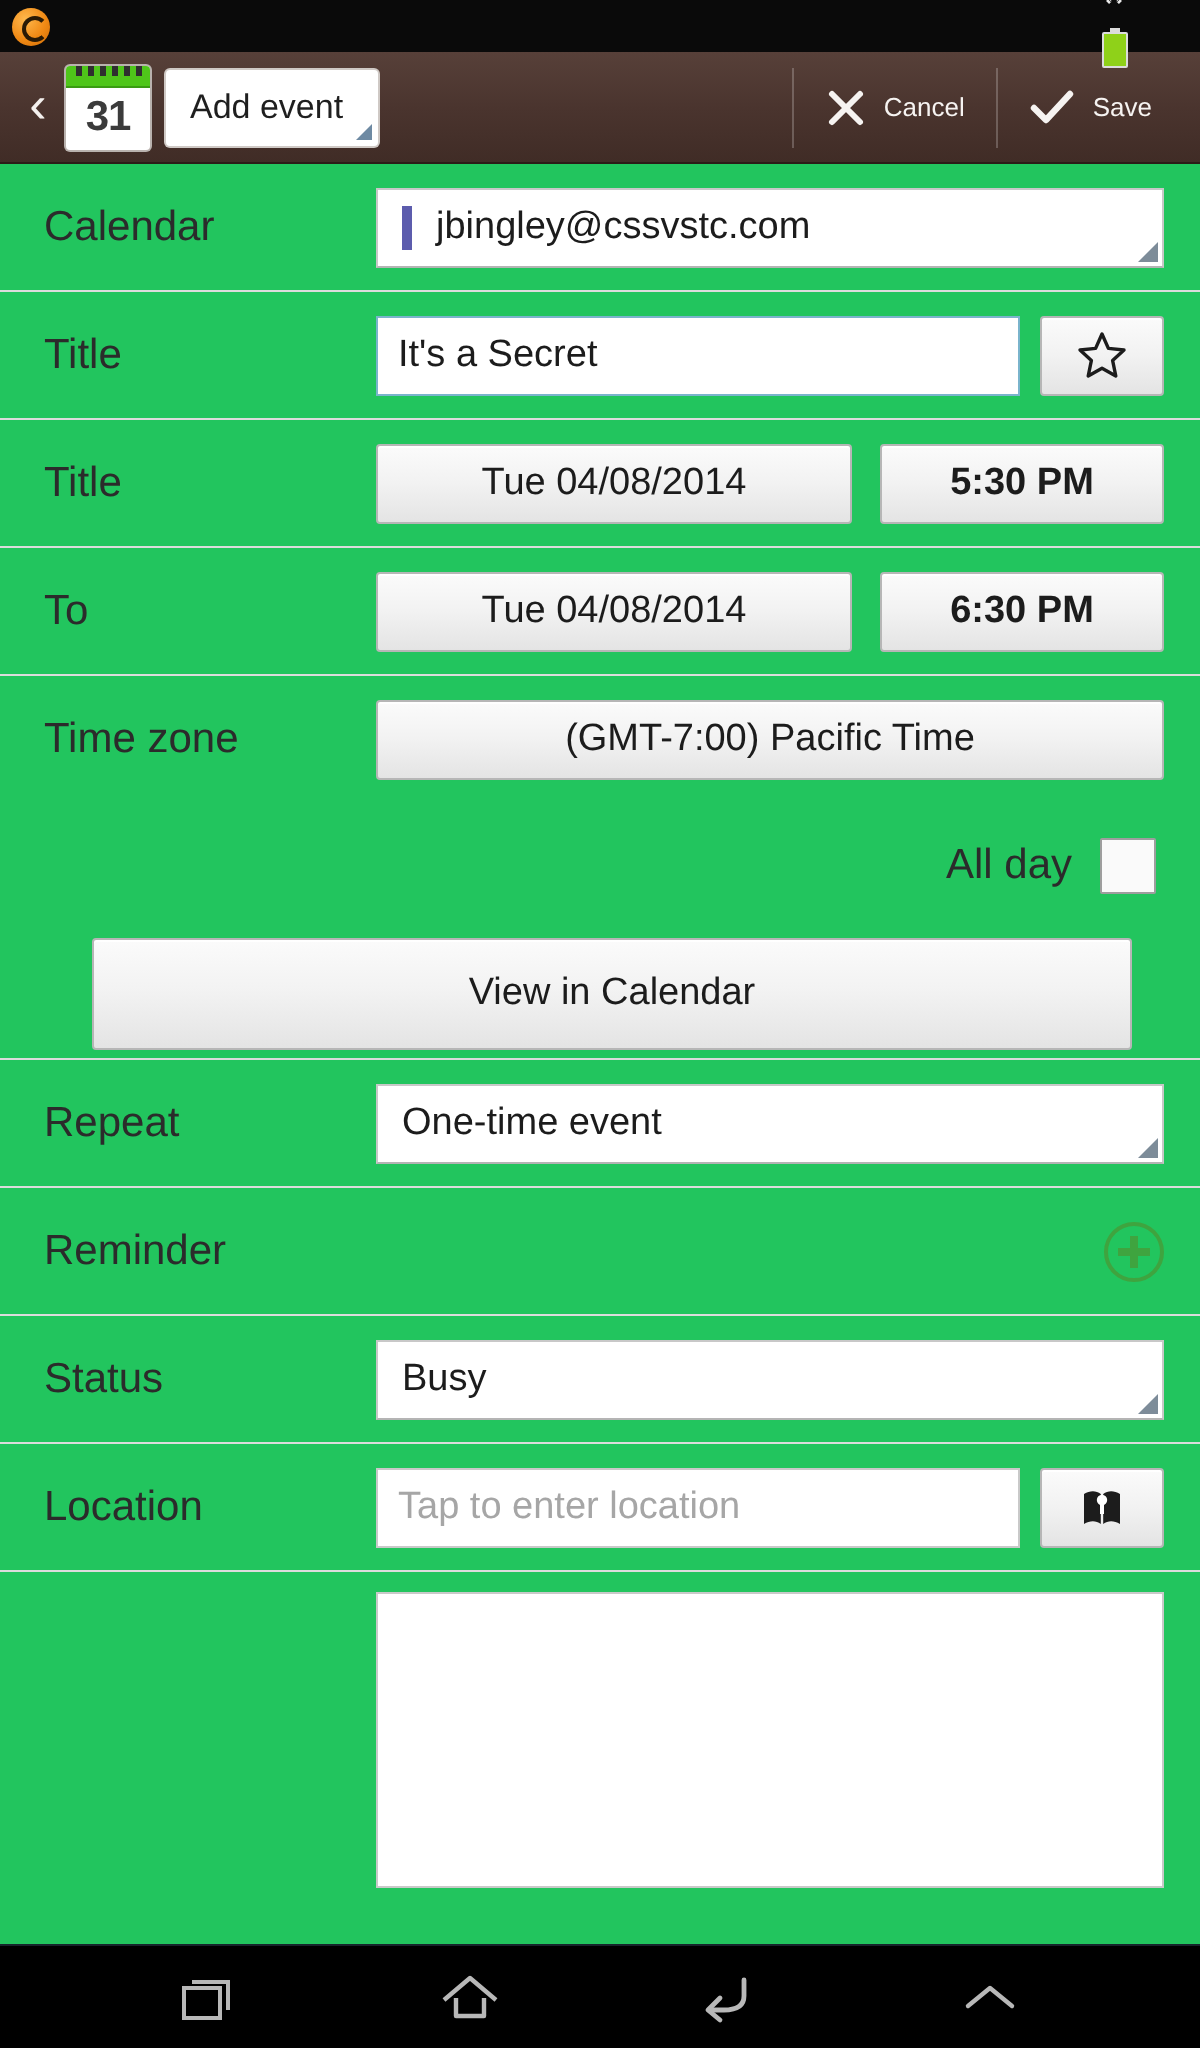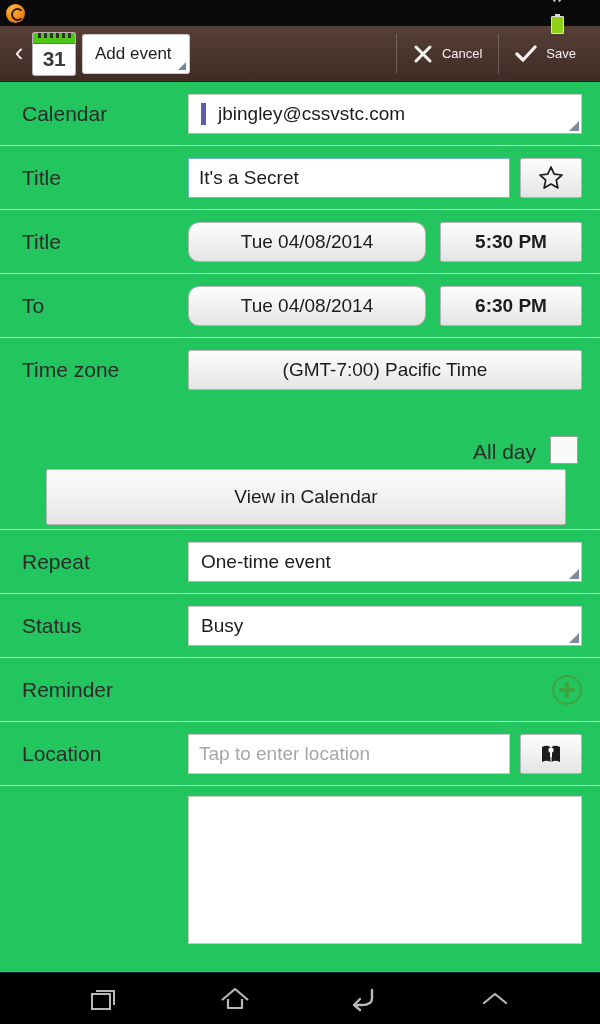--- a/index.html
+++ b/index.html
@@ -254,33 +254,32 @@
     border-radius: 2px;
     height: 40px;
     display: flex;
     align-items: center;
     justify-content: center;
     font-size: 19px;
     color: #1c1c1c;
     box-shadow: 0 1px 0 rgba(255,255,255,0.85) inset;
   }
   .btn.square { width: 62px; flex: 0 0 62px; }
-  .btn.date { flex: 1 1 auto; border-radius: 11px; }
+  .btn.date { flex: 1 1 auto; }
   .btn.time { width: 142px; flex: 0 0 142px; font-weight: bold; }
   .btn.tz { flex: 1 1 auto; }
 
   .row.from .field, .row.to .field { gap: 14px; }
 
   
   .row.allday {
     justify-content: flex-end;
     min-height: 62px;
     border-bottom: none;
     padding-right: 22px;
-    align-items: flex-end;
   }
   .allday-lbl {
     font-size: 21px;
     color: #2b2b2b;
     margin-right: 14px;
   }
   .checkbox {
     width: 28px; height: 28px;
     background: #fafafa;
     border: 1px solid #9e9e9e;
@@ -472,32 +471,32 @@
     <div class="row">
       <div class="label">Repeat</div>
       <div class="field">
         <div class="spinner">
           <span>One-time event</span>
         </div>
       </div>
     </div>
 
     <div class="row">
+      <div class="label">Reminder</div>
+      <div class="field">
+        <div class="plus-icon"></div>
+      </div>
+    </div>
+
+    <div class="row">
       <div class="label">Status</div>
       <div class="field">
         <div class="spinner">
           <span>Busy</span>
         </div>
-      </div>
-    </div>
-
-    <div class="row">
-      <div class="label">Reminder</div>
-      <div class="field">
-        <div class="plus-icon"></div>
       </div>
     </div>
 
     <div class="row">
       <div class="label">Location</div>
       <div class="field">
         <div class="textinput plain">
           <span class="ph">Tap to enter location</span>
         </div>
         <div class="btn square">

